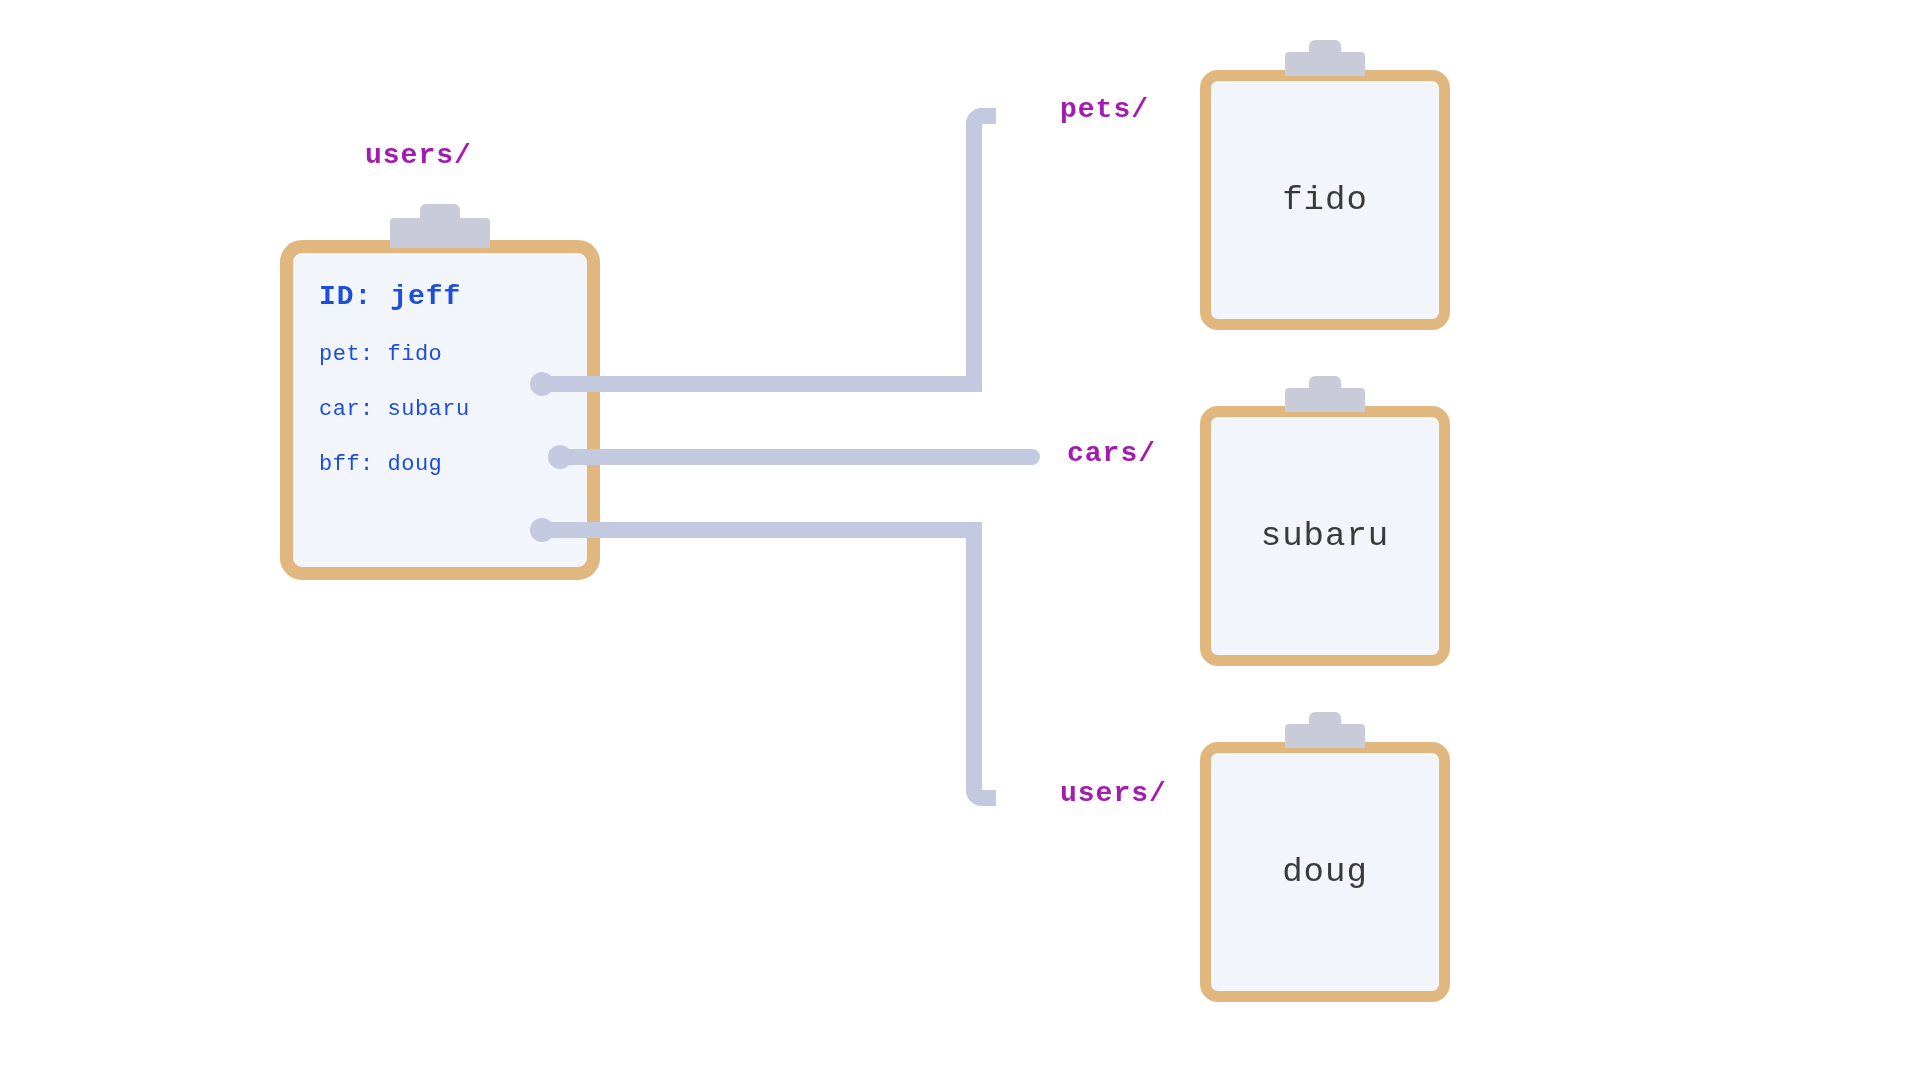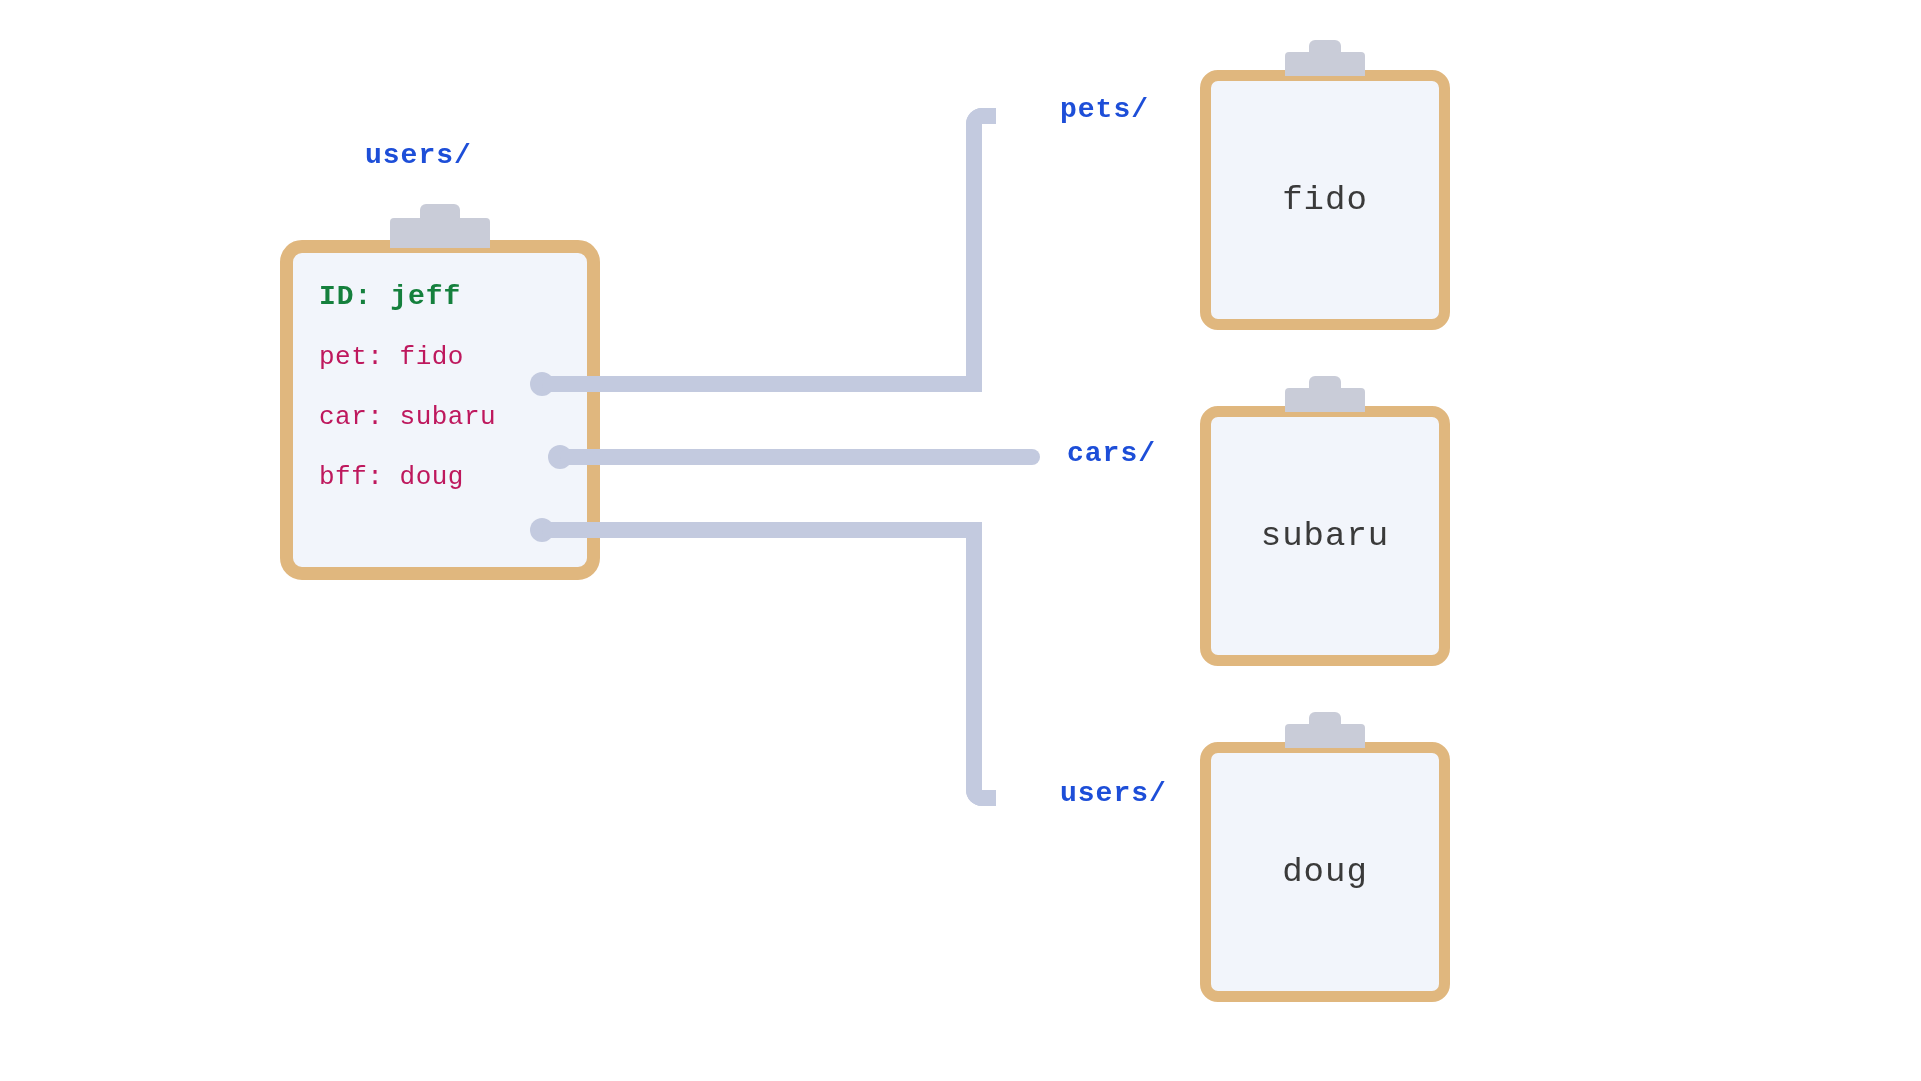--- a/index.html
+++ b/index.html
@@ -14,21 +14,21 @@
       position: absolute;
       top: 50px;
       left: 190px;
       width: 1540px;
       height: 980px;
     }
     .label {
       position: absolute;
       font-weight: bold;
       font-size: 28px;
-      color: #1d4ed8;
+      color: #a21caf;
       letter-spacing: 1px;
     }
     .clipboard {
       position: absolute;
     }
     .clip {
       position: absolute;
       left: 50%;
       transform: translateX(-50%);
       top: -22px;
@@ -92,27 +92,27 @@
       height: 260px;
       border-width: 11px;
       border-radius: 18px;
       display: flex;
       align-items: center;
       justify-content: center;
     }
     .doc-id {
       font-weight: bold;
       font-size: 28px;
-      color: #15803d;
+      color: #1d4ed8;
       margin-bottom: 30px;
       letter-spacing: 1px;
     }
     .field-row {
-      font-size: 26px;
-      color: #be185d;
+      font-size: 22px;
+      color: #1d4ed8;
       margin-bottom: 30px;
       letter-spacing: 0.5px;
       position: relative;
     }
     .doc-value {
       font-size: 34px;
       color: #3a3a3a;
       letter-spacing: 1px;
     }
     .connector {

